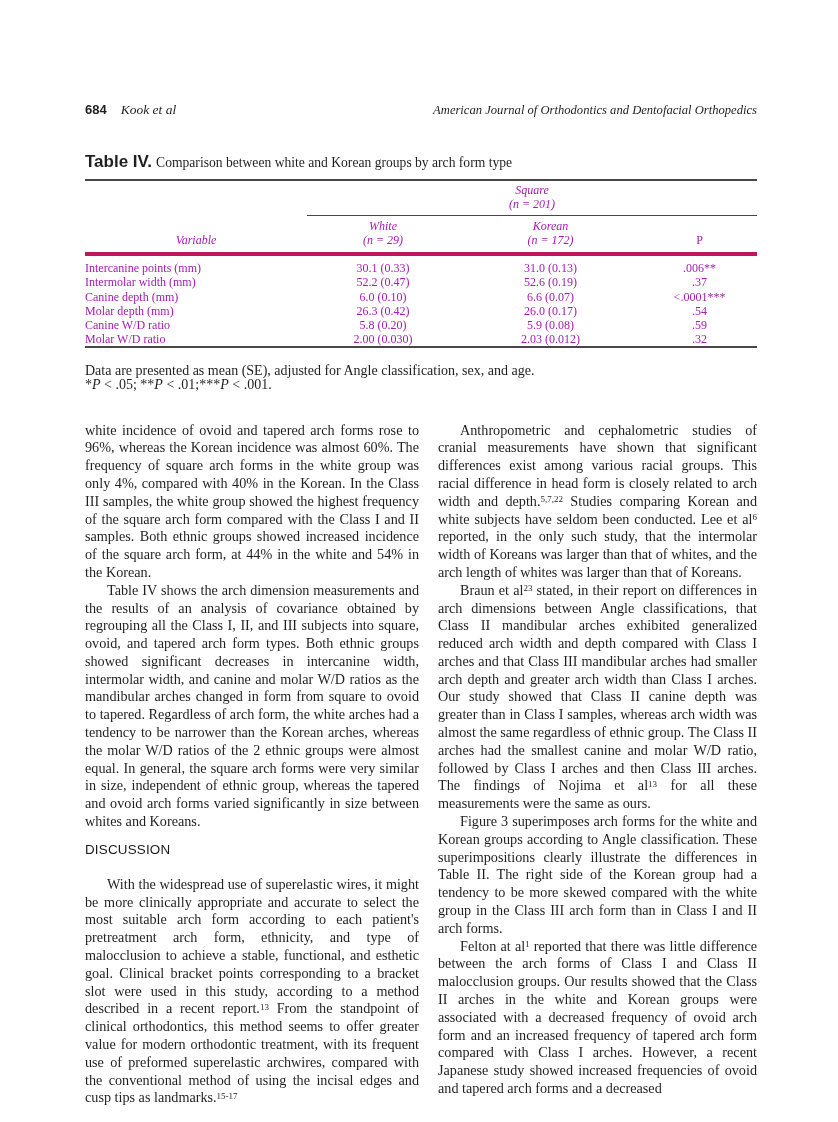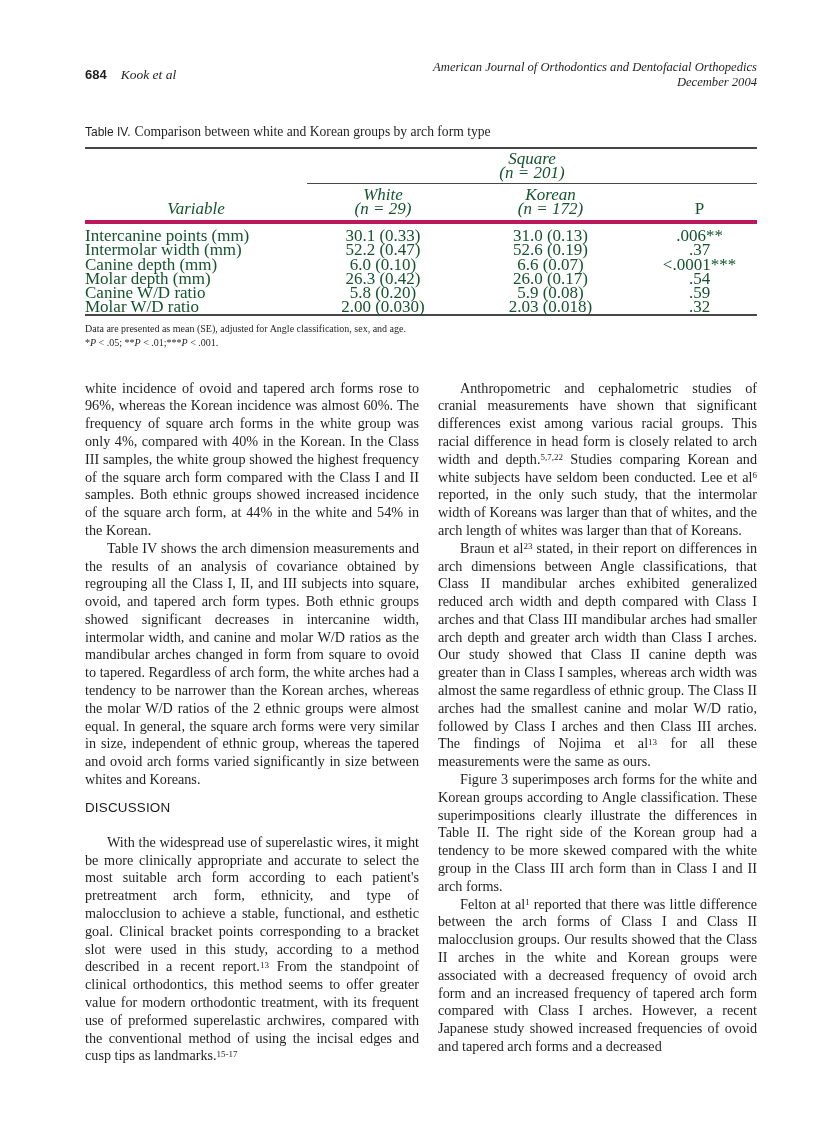--- a/index.html
+++ b/index.html
@@ -4,48 +4,48 @@
 <style>
   html,body{margin:0;padding:0;background:#e9e9e9;}
   .page{
     width:838px;height:1122px;background:#ffffff;position:relative;
     font-family:"Liberation Serif", serif;color:#1f1f1f;overflow:hidden;
     margin:0 auto;box-sizing:border-box;
   }
   .content{position:absolute;left:85px;top:60px;width:672px;}
 
   
-  .pagehead{display:flex;justify-content:space-between;align-items:center;}
+  .pagehead{display:flex;justify-content:space-between;align-items:flex-end;margin-top:42px;}
   .head-left{font-size:13.5px;white-space:nowrap;}
   .folio{font-family:"Liberation Sans",sans-serif;font-weight:700;font-size:13px;}
   .authors{font-style:italic;margin-left:14px;}
   .head-right{text-align:right;font-style:italic;font-size:12.6px;line-height:15px;}
 
   
   .table-block{margin-top:34px;}
   .table-title{font-size:13.6px;margin-bottom:7px;}
-  .table-label{font-family:"Liberation Sans",sans-serif;font-weight:400;font-size:12px;}
+  .table-label{font-family:"Liberation Sans",sans-serif;font-weight:700;font-size:17px;}
   .caption{margin-left:4px;}
   table.datatable{
     width:672px;border-collapse:collapse;table-layout:fixed;
     border-top:2px solid #474747;border-bottom:2px solid #474747;
-    font-size:17px;color:#14532d;
+    font-size:12px;color:#a21caf;
   }
   td{padding:0;}
   .spanner-cell{border-bottom:1px solid #474747;text-align:center;font-style:italic;
     padding:3px 0 4px;line-height:13.6px;}
   .headrow td{border-bottom:4px solid #be185d;vertical-align:bottom;
     padding:4px 0 5px;line-height:13.6px;text-align:center;}
   .hd-italic{font-style:italic;}
   tbody td{line-height:14.1px;text-align:center;}
   tbody td.rowlabel{text-align:left;}
   tbody tr.first td{padding-top:5px;}
   tbody tr.last td{}
 
-  .footnotes{margin-top:6px;font-size:10px;line-height:13.8px;}
+  .footnotes{margin-top:16px;font-size:14px;line-height:13.8px;}
   .fn-italic{font-style:italic;}
 
   
   .columns{display:flex;margin-top:30px;text-align:justify;}
   .col-l{width:334px;margin-right:19px;}
   .col-r{width:319px;}
   .columns p{margin:0;font-size:14.2px;line-height:17.8px;}
   .columns p.indent{text-indent:22px;}
   sup{font-size:9px;line-height:0;vertical-align:baseline;position:relative;top:-0.42em;}
   h2.discussion{font-family:"Liberation Sans",sans-serif;font-size:13.4px;font-weight:400;
@@ -56,21 +56,20 @@
 
 <div class="page">
   <div class="content">
 
     <div class="pagehead">
       <div class="head-left">
         <span class="folio">684</span><span class="authors">Kook et al</span>
       </div>
       <div class="head-right">
         <div>American Journal of Orthodontics and Dentofacial Orthopedics</div>
-        <div>December 2004</div>
       </div>
     </div>
 
     <div class="table-block">
       <div class="table-title">
         <span class="table-label">Table IV.</span><span class="caption">Comparison between white and Korean groups by arch form type</span>
       </div>
 
       <table class="datatable">
         <colgroup>
@@ -126,21 +125,21 @@
           </tr>
           <tr>
             <td class="rowlabel">Canine W/D ratio</td>
             <td>5.8 (0.20)</td>
             <td>5.9 (0.08)</td>
             <td>.59</td>
           </tr>
           <tr class="last">
             <td class="rowlabel">Molar W/D ratio</td>
             <td>2.00 (0.030)</td>
-            <td>2.03 (0.018)</td>
+            <td>2.03 (0.012)</td>
             <td>.32</td>
           </tr>
         </tbody>
       </table>
 
       <div class="footnotes">
         <div>Data are presented as mean (SE), adjusted for Angle classification, sex, and age.</div>
         <div><span>*</span><span class="fn-italic">P</span><span> &lt; .05; **</span><span class="fn-italic">P</span><span> &lt; .01;***</span><span class="fn-italic">P</span><span> &lt; .001.</span></div>
       </div>
     </div>

